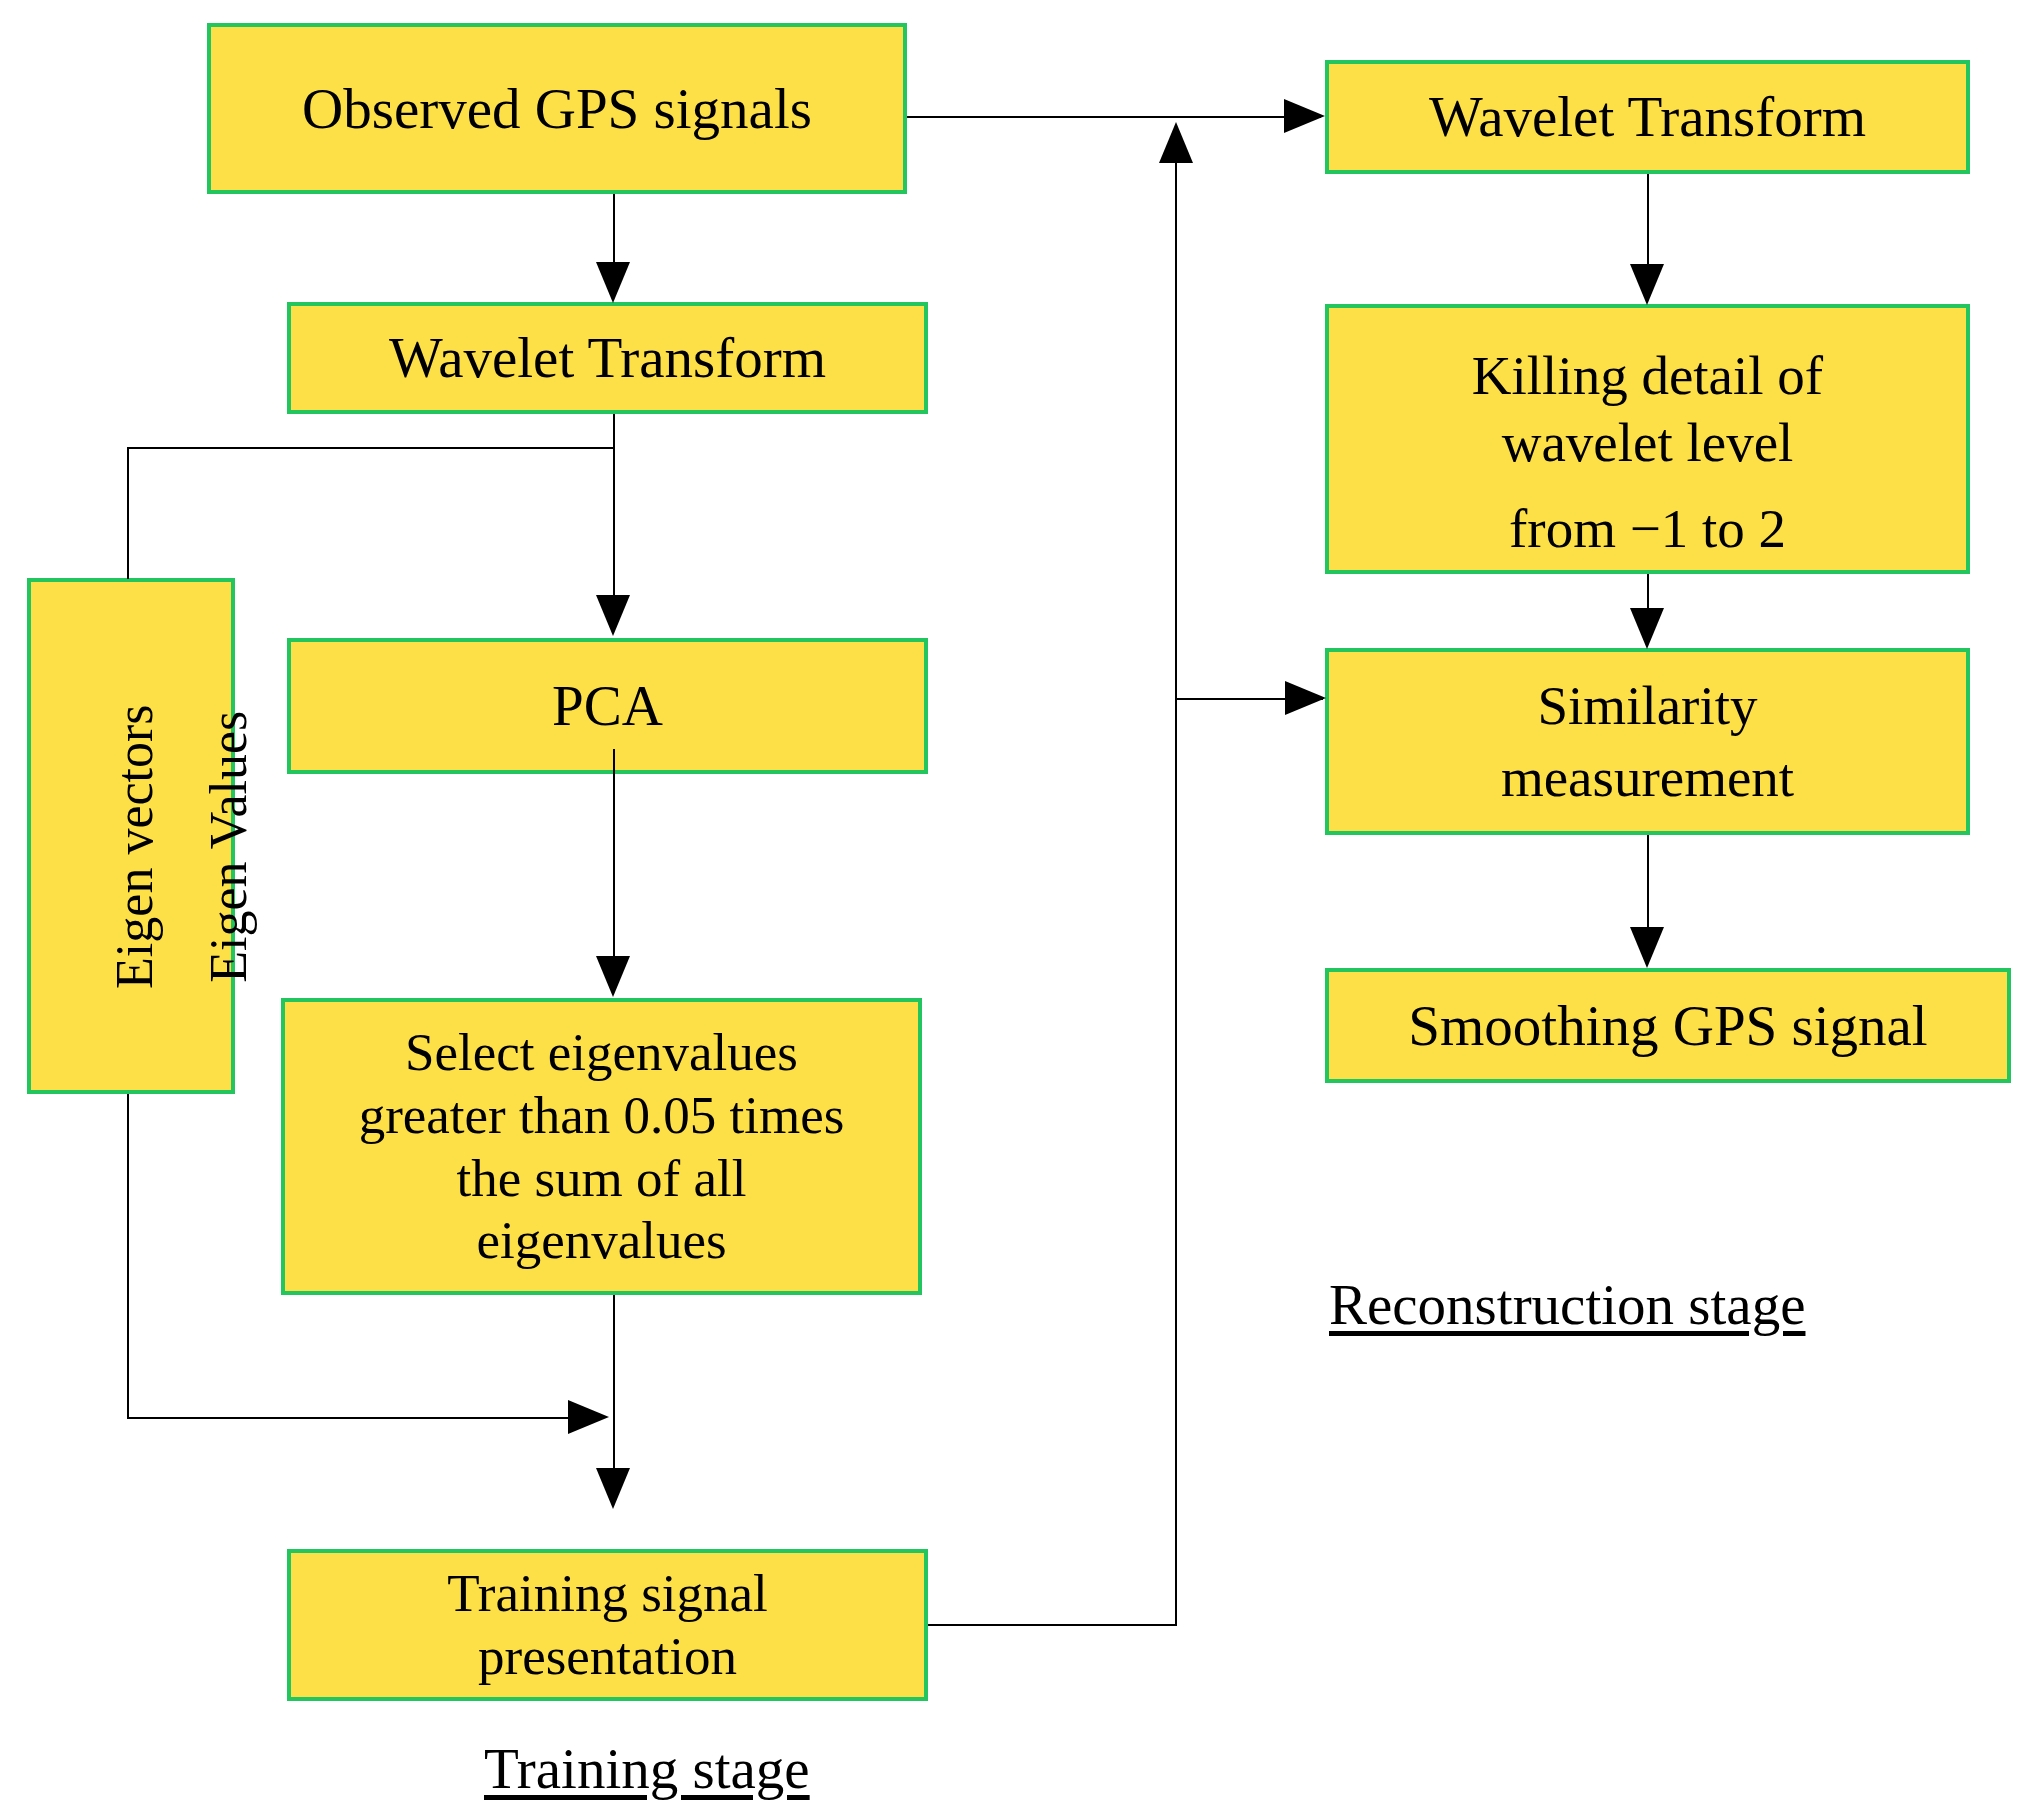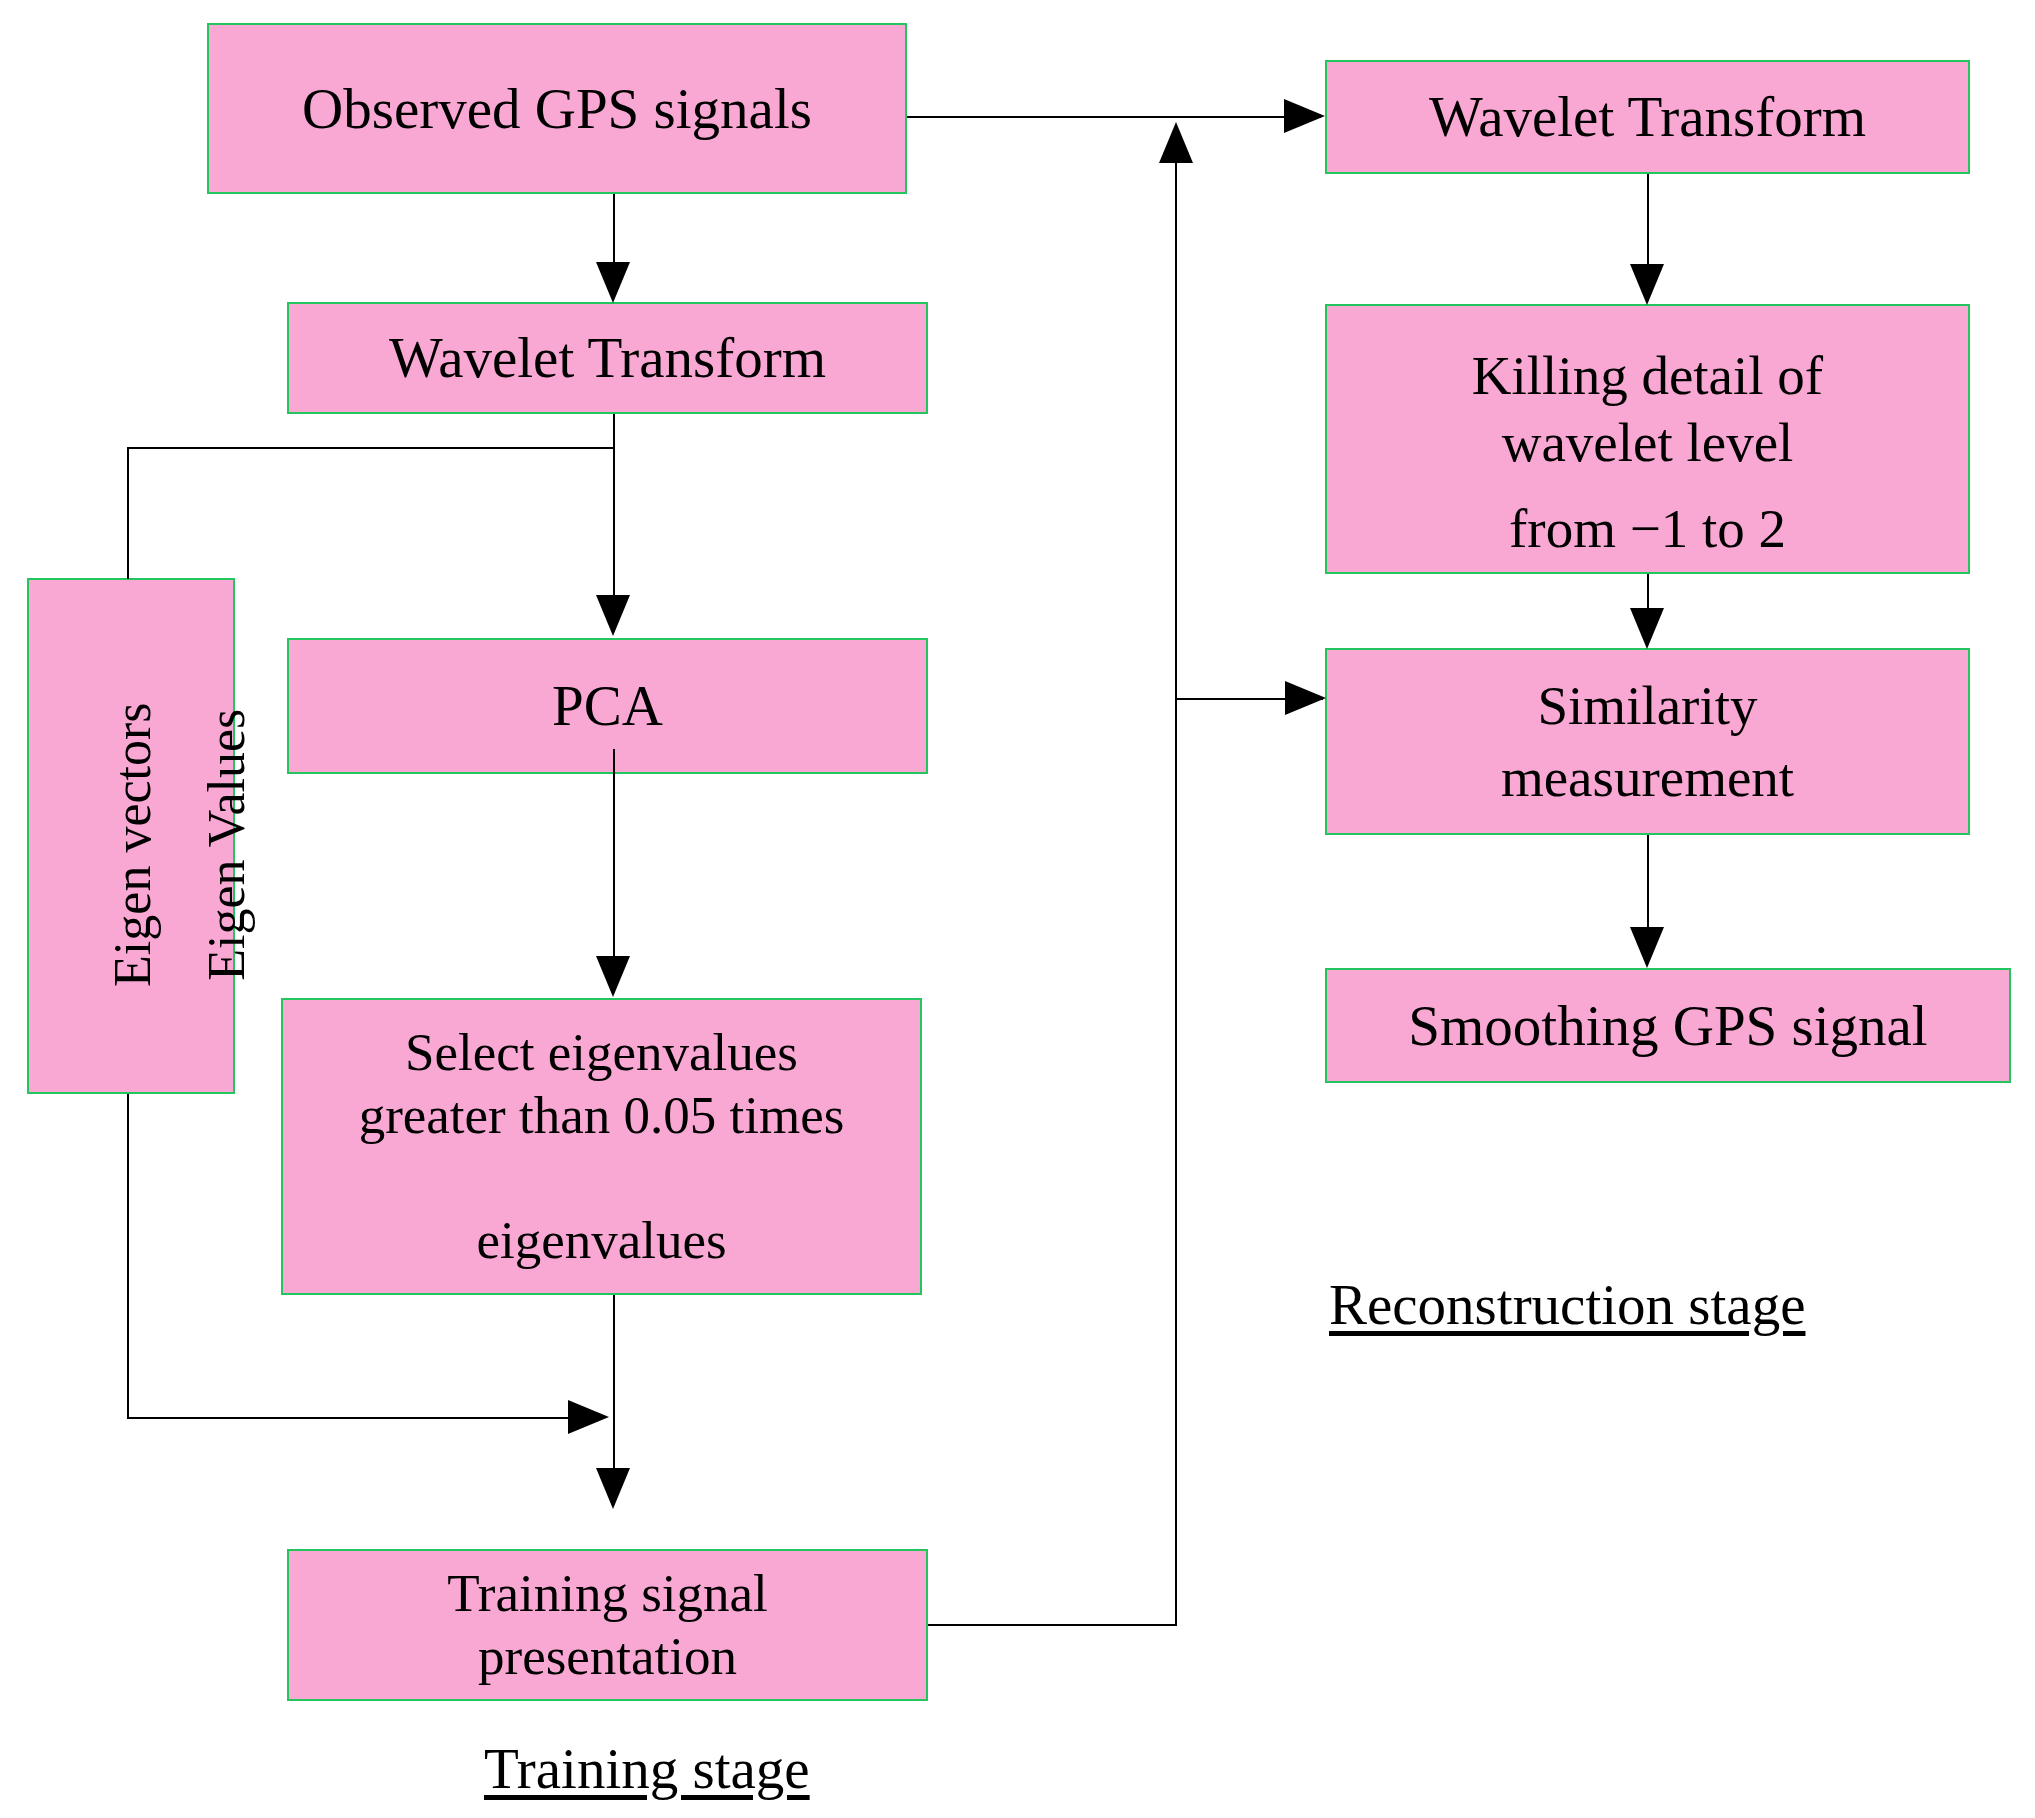--- a/index.html
+++ b/index.html
@@ -1,19 +1,19 @@
 <!DOCTYPE html>
 <html style="font-size:10.7px"><head>
 <meta charset="utf-8">
 <style>
   html,body{margin:0;padding:0;background:#ffffff;}
   #root{position:relative;width:2035px;height:1819px;background:#ffffff;
         font-family:"Liberation Serif","DejaVu Serif",serif;color:#000000;
         overflow:hidden;}
-  .box{position:absolute;border:2px solid #22c55e;background:#f9a8d4;
+  .box{position:absolute;border:4px solid #22c55e;background:#fde047;
        display:flex;align-items:center;justify-content:center;text-align:center;
        box-sizing:border-box;line-height:1.18;}
   .box .txt{display:block;width:100%;padding:0 6.7px;box-sizing:border-box;}
   .ln{position:absolute;background:#000000;}
   .hline{height:2px;}
   .vline{width:2px;}
   .arrow{position:absolute;width:0;height:0;}
   .arr-down{border-left:17.4px solid transparent;border-right:17.4px solid transparent;
             border-top:41px solid #000000;}
   .arr-up{border-left:17.4px solid transparent;border-right:17.4px solid transparent;
@@ -38,21 +38,21 @@
   </div>
 
   <div class="box" style="left:287px;top:638px;width:641px;height:136px;font-size:57px;">
     <span class="txt">PCA</span>
   </div>
 
   <div class="box" style="left:281px;top:998px;width:641px;height:297px;font-size:53px;">
     <span class="txt">
       <span>Select eigenvalues</span><br>
       <span>greater than 0.05 times</span><br>
-      <br>
+      <span>the sum of all</span><br>
       <span>eigenvalues</span>
     </span>
   </div>
 
   <div class="box" style="left:287px;top:1549px;width:641px;height:152px;font-size:53px;">
     <span class="txt">
       <span>Training signal</span><br>
       <span>presentation</span>
     </span>
   </div>

